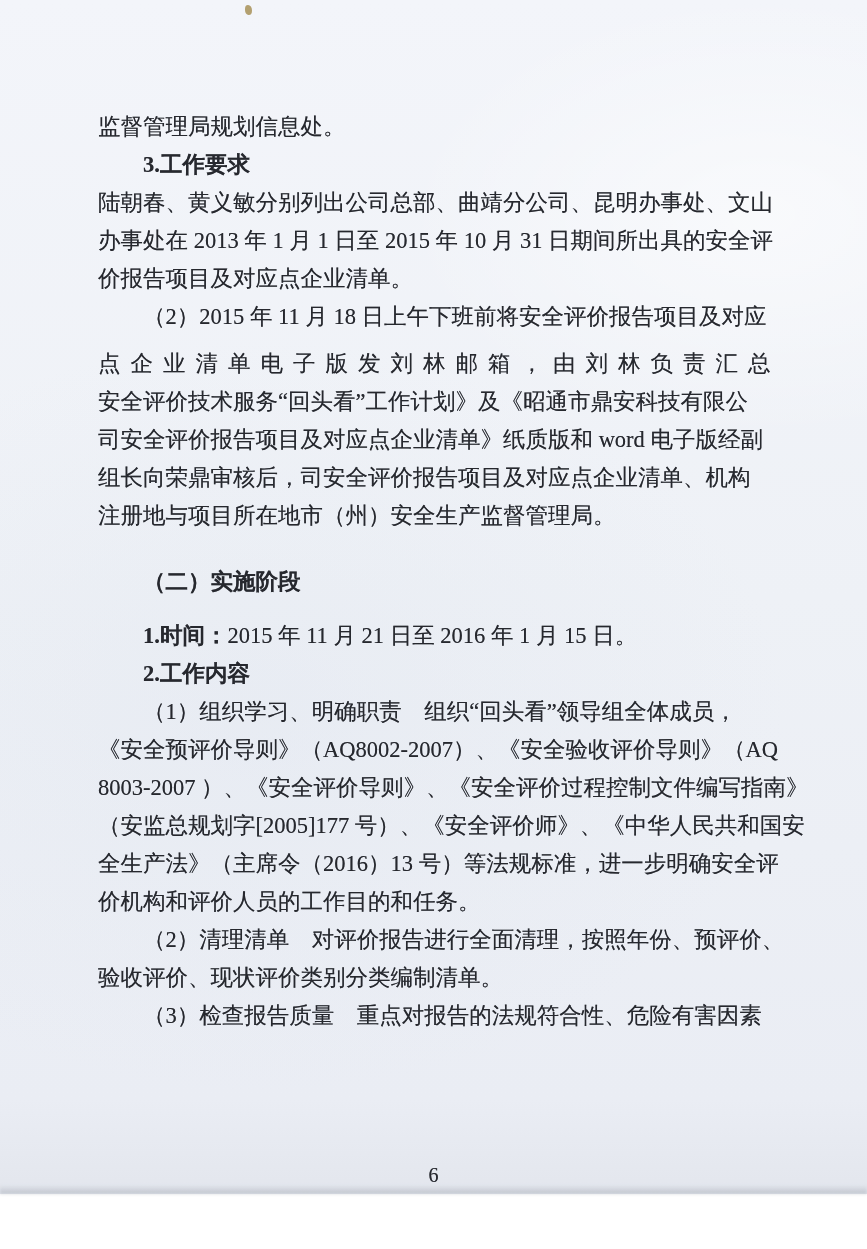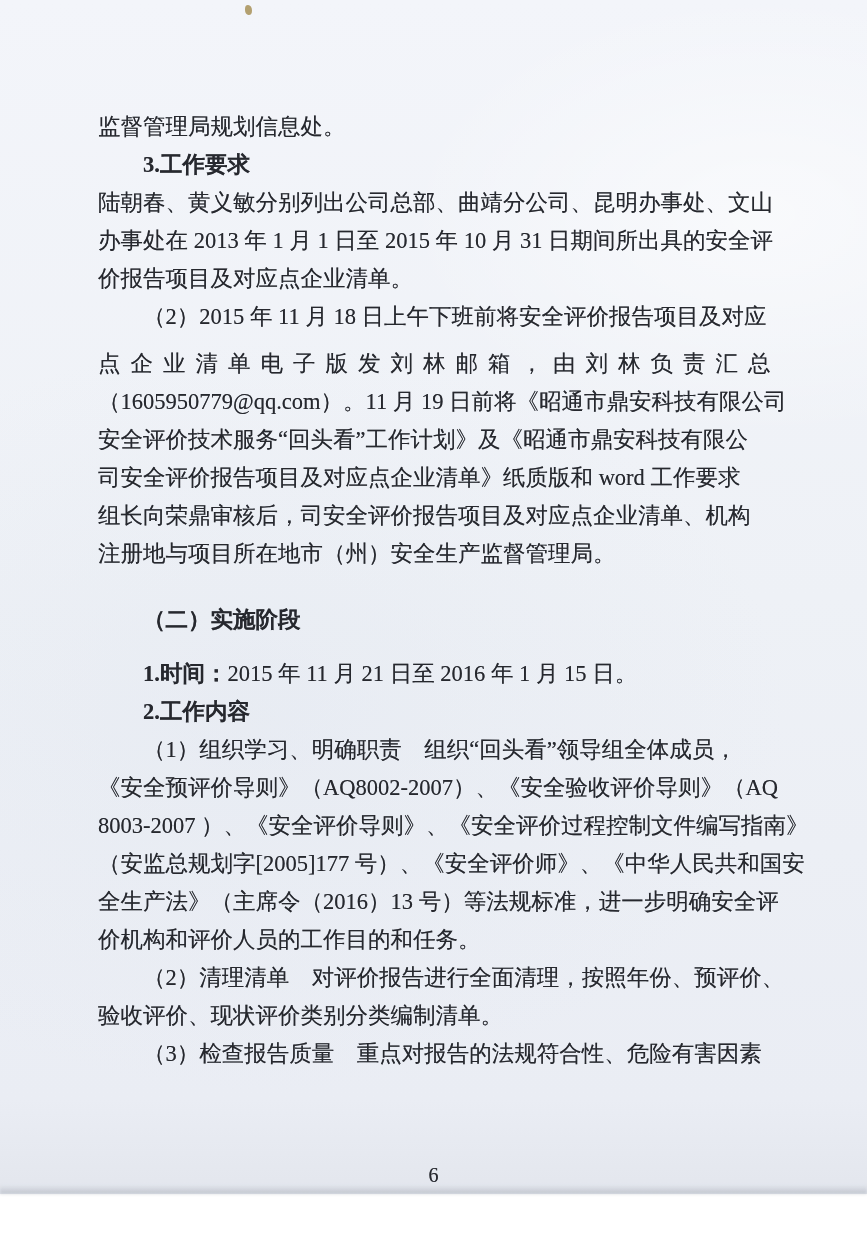--- a/index.html
+++ b/index.html
@@ -58,23 +58,22 @@
 <div class="page">
   <div class="speck"></div>
   <div class="doc">
       <div class="text-line"><span>监督管理局规划信息处。</span></div>
       <div class="text-line bold indent"><span>3.工作要求</span></div>
       <div class="text-line"><span>陆朝春、黄义敏分别列出公司总部、曲靖分公司、昆明办事处、文山</span></div>
       <div class="text-line"><span>办事处在 2013 年 1 月 1 日至 2015 年 10 月 31 日期间所出具的安全评</span></div>
       <div class="text-line"><span>价报告项目及对应点企业清单。</span></div>
       <div class="text-line indent"><span>（2）2015 年 11 月 18 日上午下班前将安全评价报告项目及对应</span></div>
       <div class="text-line spread"><span>点企业清单电子版发刘林邮箱，由刘林负责汇总</span></div>
-      <div class="text-line"><span>（1605950779@qq.com）。11 月 19 日前将《昭通市鼎安科技有限公司</span></div>
       <div class="text-line"><span>安全评价技术服务“回头看”工作计划》及《昭通市鼎安科技有限公</span></div>
-      <div class="text-line"><span>司安全评价报告项目及对应点企业清单》纸质版和 word 工作要求</span></div>
+      <div class="text-line"><span>司安全评价报告项目及对应点企业清单》纸质版和 word 电子版经副</span></div>
       <div class="text-line"><span>组长向荣鼎审核后，司安全评价报告项目及对应点企业清单、机构</span></div>
       <div class="text-line"><span>注册地与项目所在地市（州）安全生产监督管理局。</span></div>
       <div class="text-line bold indent gap-before gap-after"><span>（二）实施阶段</span></div>
       <div class="text-line indent"><span class="lead">1.时间：</span><span>2015 年 11 月 21 日至 2016 年 1 月 15 日。</span></div>
       <div class="text-line bold indent"><span>2.工作内容</span></div>
       <div class="text-line indent"><span>（1）组织学习、明确职责　组织“回头看”领导组全体成员，</span></div>
       <div class="text-line"><span>《安全预评价导则》（AQ8002-2007）、《安全验收评价导则》（AQ</span></div>
       <div class="text-line"><span>8003-2007 ）、《安全评价导则》、《安全评价过程控制文件编写指南》</span></div>
       <div class="text-line"><span>（安监总规划字[2005]177 号）、《安全评价师》、《中华人民共和国安</span></div>
       <div class="text-line"><span>全生产法》（主席令（2016）13 号）等法规标准，进一步明确安全评</span></div>

